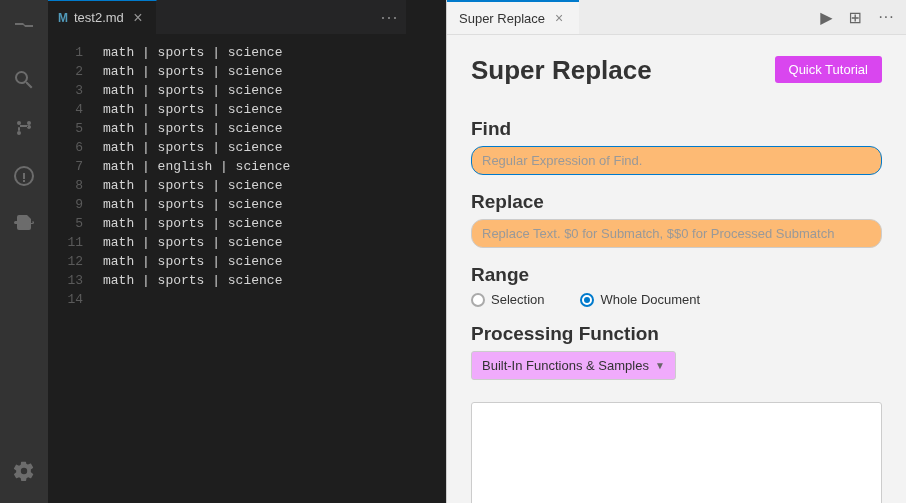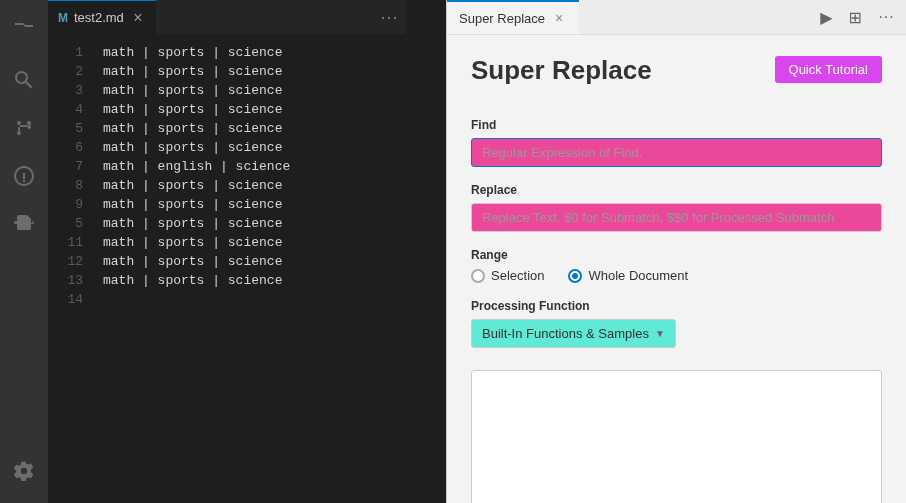--- a/index.html
+++ b/index.html
@@ -220,48 +220,48 @@
     }
 
     .panel-header-row {
       display: flex;
       align-items: center;
       justify-content: space-between;
       margin-bottom: 16px;
     }
 
     .field-label {
-      font-size: 12px;
+      font-size: 19px;
       font-weight: 600;
       color: #333;
       margin-bottom: 6px;
     }
     .field-group {
       margin-bottom: 16px;
     }
     .text-input {
       width: 100%;
       padding: 6px 10px;
       font-size: 13px;
       border: 1px solid #007acc;
-      border-radius: 3px;
-      background: #ec4899;
+      border-radius: 12px;
+      background: #fdba74;
       color: #333;
       outline: none;
     }
     .text-input::placeholder { color: #999; }
     .text-input.normal-border {
       border: 1px solid #ccc;
     }
 
     
     .range-row {
       display: flex;
       align-items: center;
-      gap: 24px;
+      gap: 36px;
       margin-top: 6px;
     }
     .radio-option {
       display: flex;
       align-items: center;
       gap: 6px;
       font-size: 13px;
       color: #333;
       cursor: pointer;
     }
@@ -288,21 +288,21 @@
       height: 6px;
       border-radius: 50%;
       background: #007acc;
     }
 
     
     .dropdown-btn {
       display: flex;
       align-items: center;
       gap: 6px;
-      background: #5eead4;
+      background: #f0abfc;
       border: 1px solid #ccc;
       border-radius: 3px;
       padding: 6px 10px;
       font-size: 13px;
       color: #333;
       cursor: pointer;
       width: auto;
     }
     .dropdown-chevron { font-size: 10px; color: #666; }
 

